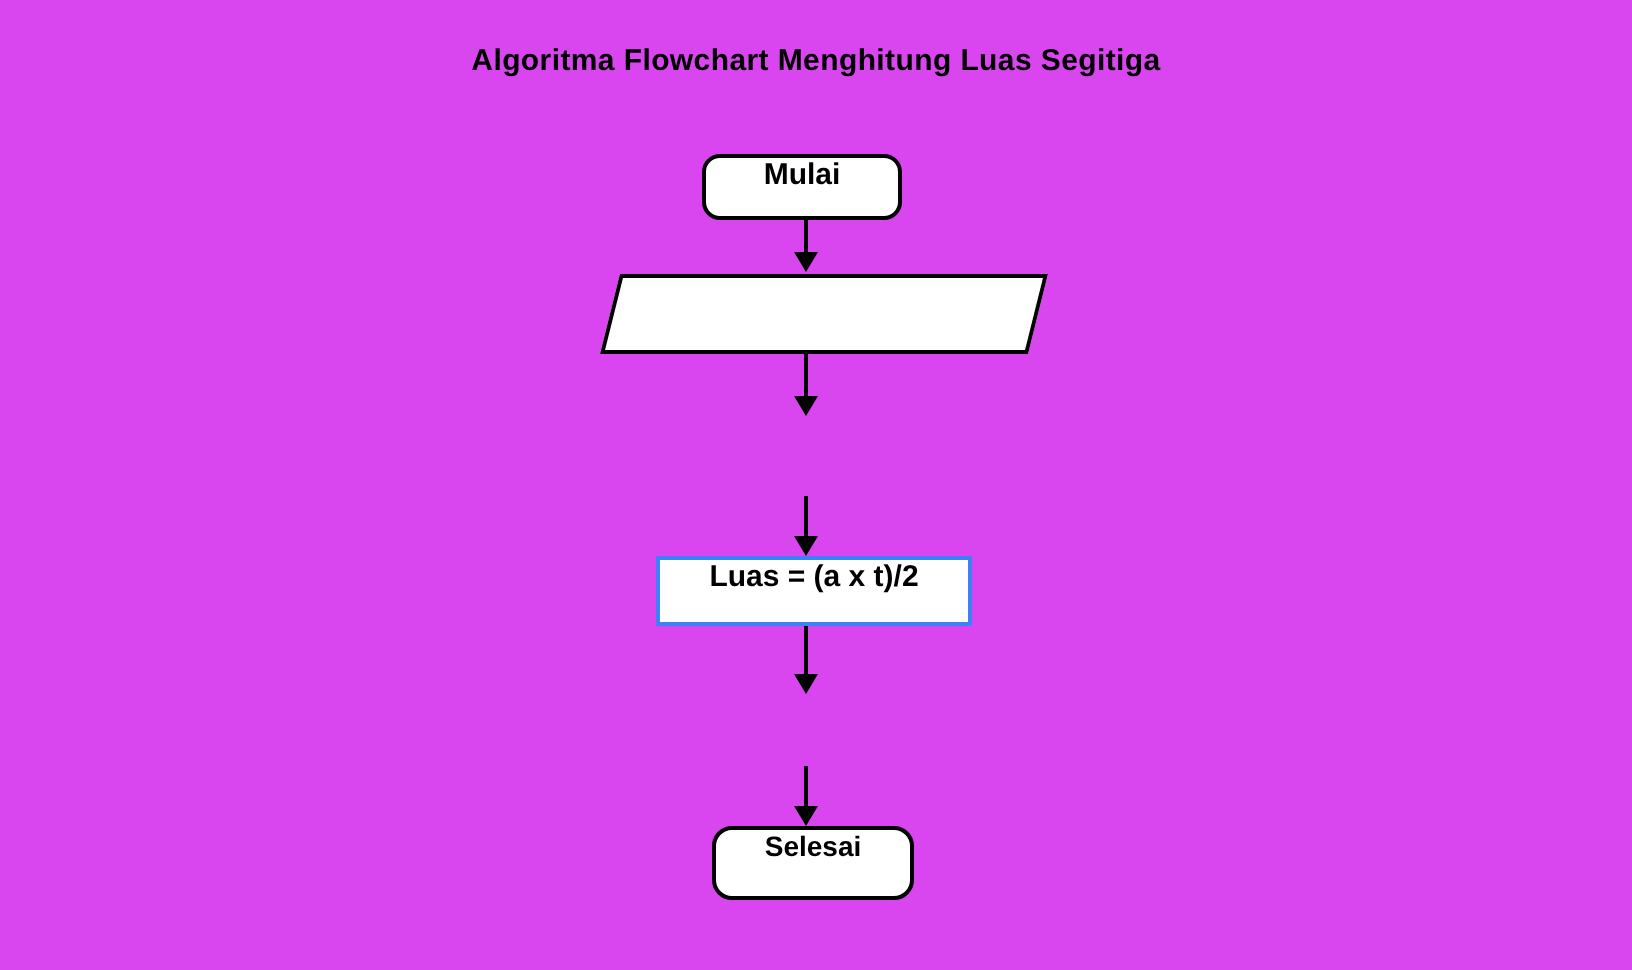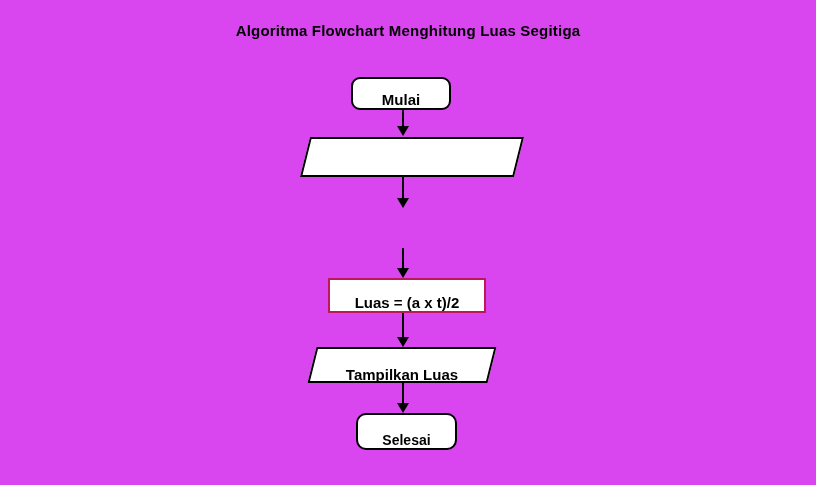--- a/index.html
+++ b/index.html
@@ -22,42 +22,42 @@
     left: 0;
     width: 100%;
     text-align: center;
     font-size: 15px;
     font-weight: bold;
     letter-spacing: 0.2px;
   }
   .node {
     position: absolute;
     display: flex;
-    align-items: flex-end;
+    align-items: flex-start;
     justify-content: center;
     box-sizing: border-box;
   }
   .node .label {
     position: relative;
     z-index: 2;
     font-size: 15px;
     font-weight: bold;
     white-space: nowrap;
   }
   .terminator {
     border: 2px solid #000000;
     border-radius: 9px;
     background: #ffffff;
   }
   .terminator.end-node .label {
     font-size: 14px;
     font-weight: 600;
   }
   .process {
-    border: 2px solid #be185d;
+    border: 2px solid #3b82f6;
     background: #ffffff;
   }
   .io .io-bg {
     position: absolute;
     top: 0;
     bottom: 0;
     left: 5px;
     right: 5px;
     border: 2px solid #000000;
     background: #ffffff;
@@ -117,24 +117,20 @@
 
   <div class="node process" style="left:328px; top:278px; width:158px; height:35px;">
     <span class="label">Luas = (a x t)/2</span>
   </div>
 
   <div class="arrow" style="left:396px; top:313px; height:34px;">
     <div class="shaft"></div>
     <div class="head"></div>
   </div>
 
-  <div class="node io" style="left:307px; top:347px; width:190px; height:36px;">
-    <div class="io-bg"></div>
-    <span class="label">Tampilkan Luas</span>
-  </div>
 
   <div class="arrow" style="left:396px; top:383px; height:30px;">
     <div class="shaft"></div>
     <div class="head"></div>
   </div>
 
   <div class="node terminator end-node" style="left:356px; top:413px; width:101px; height:37px; border-radius:10px;">
     <span class="label">Selesai</span>
   </div>
 

